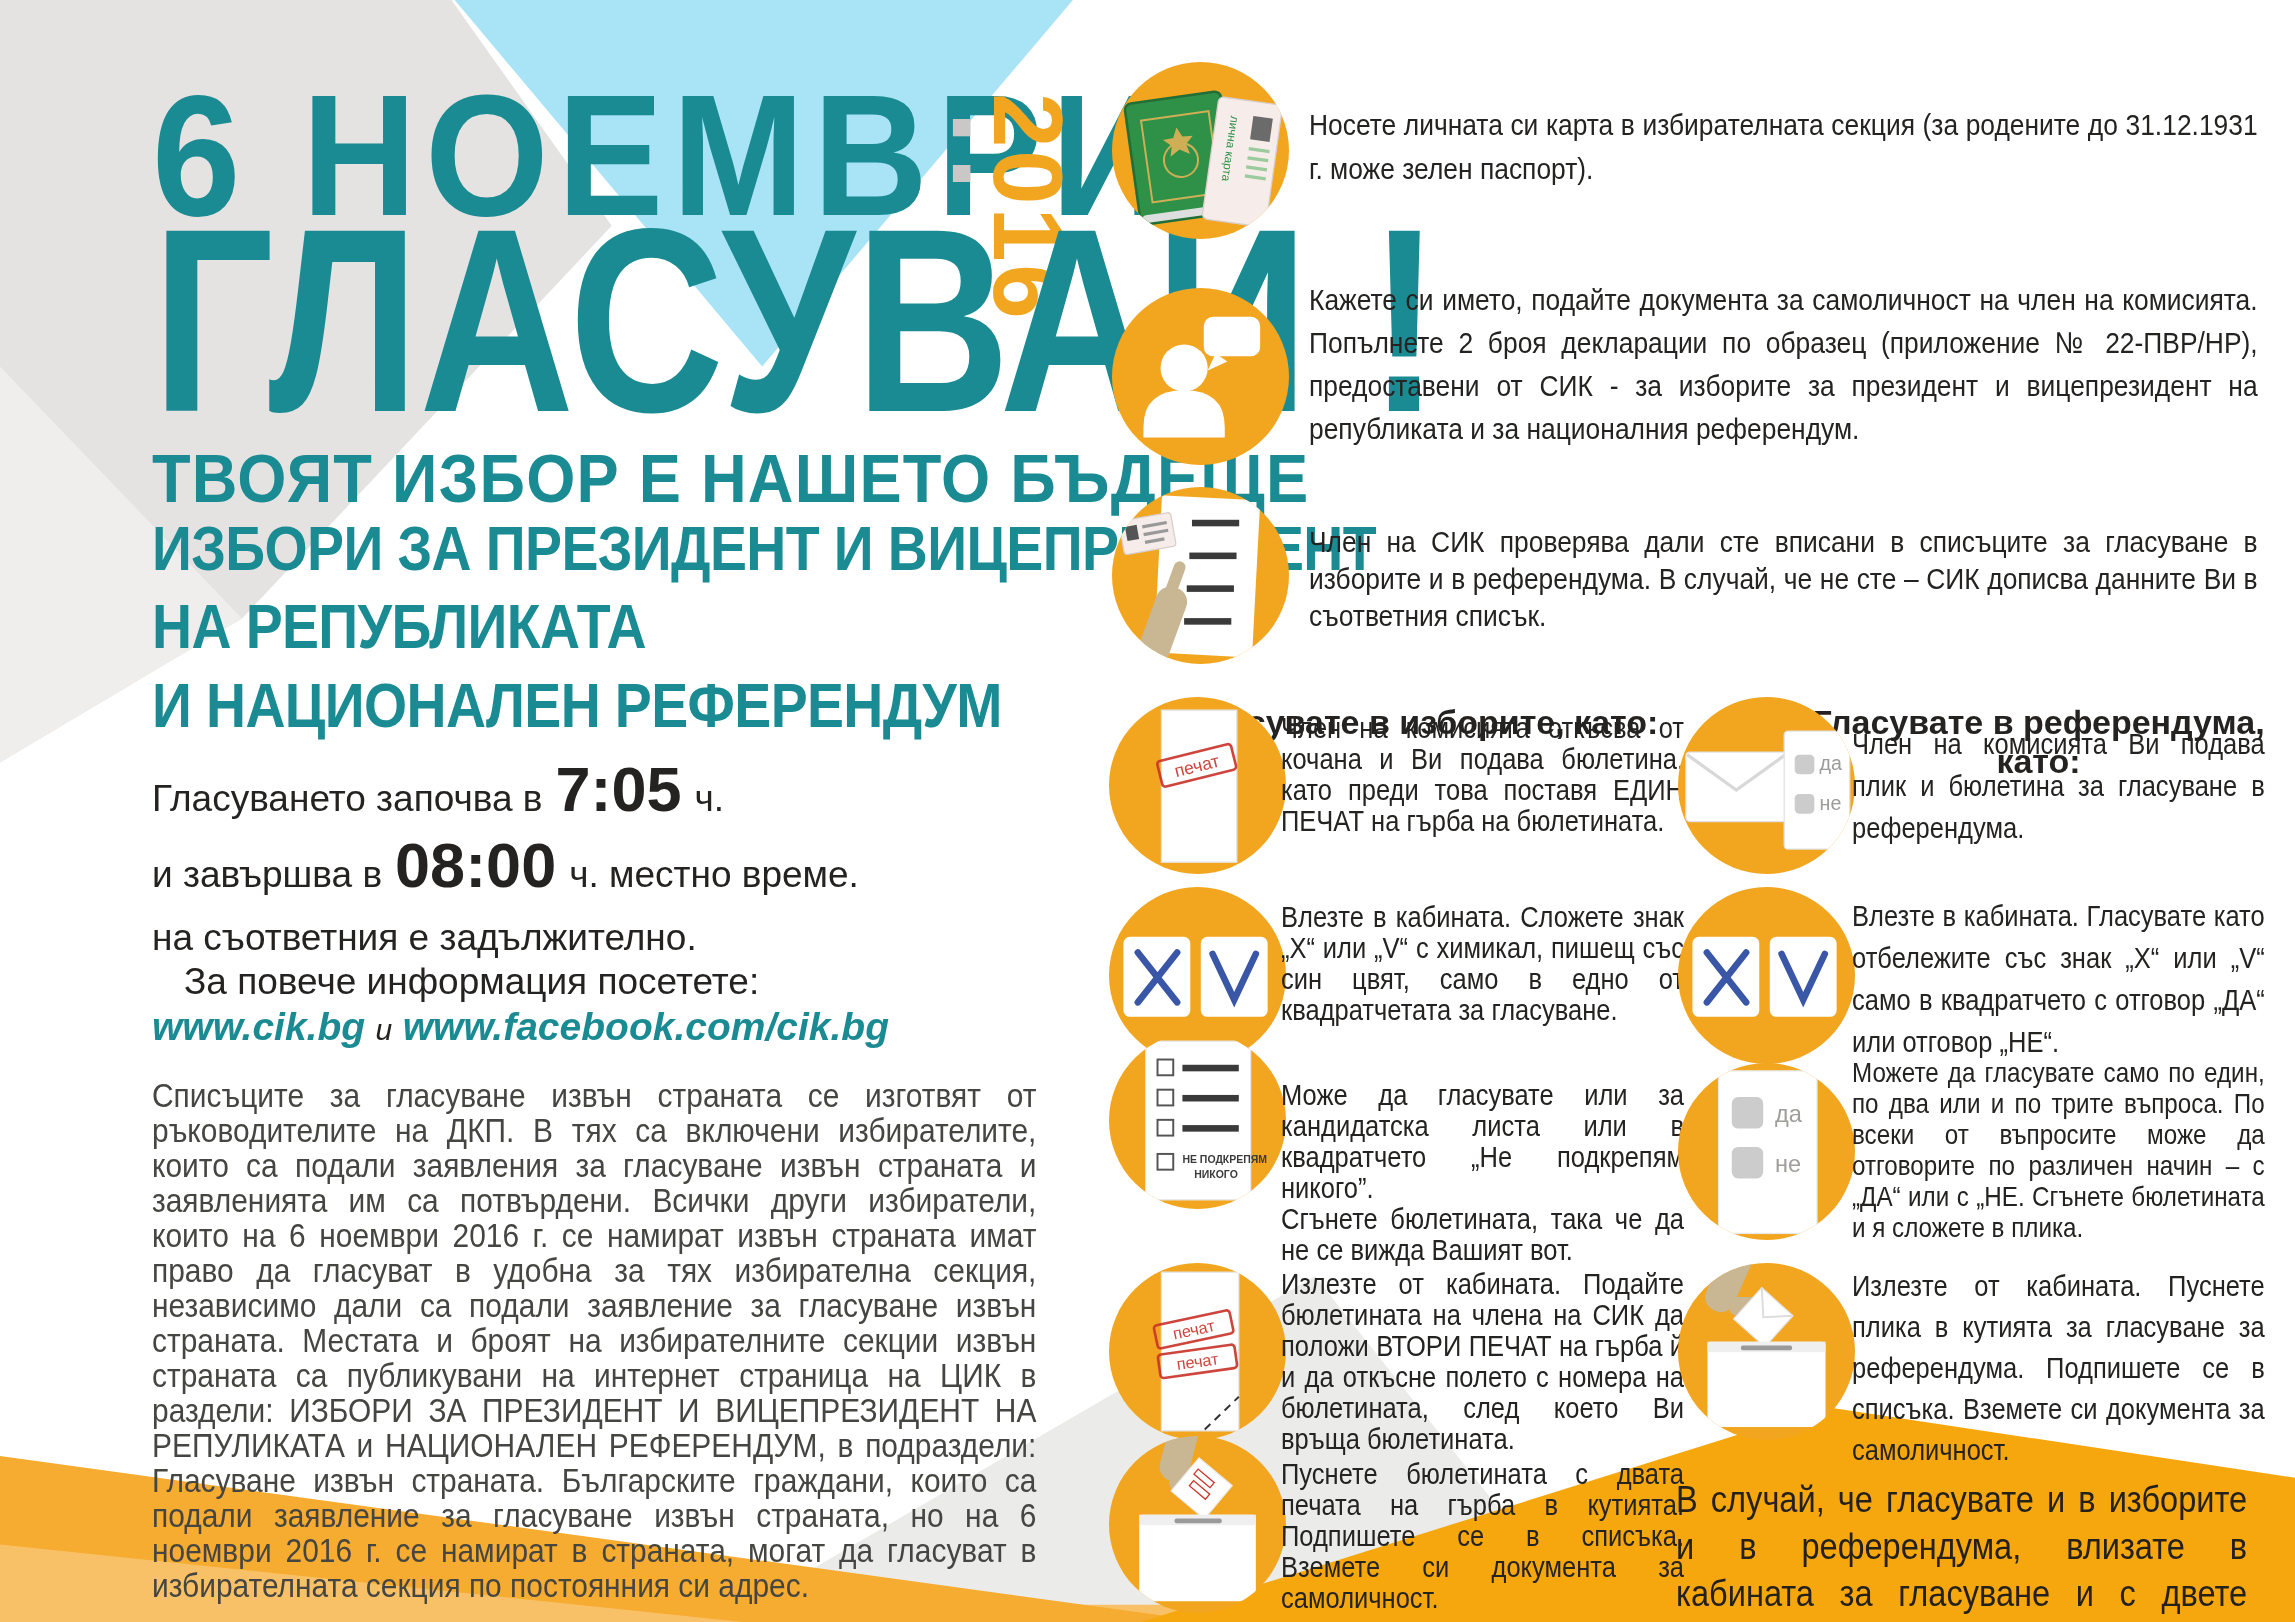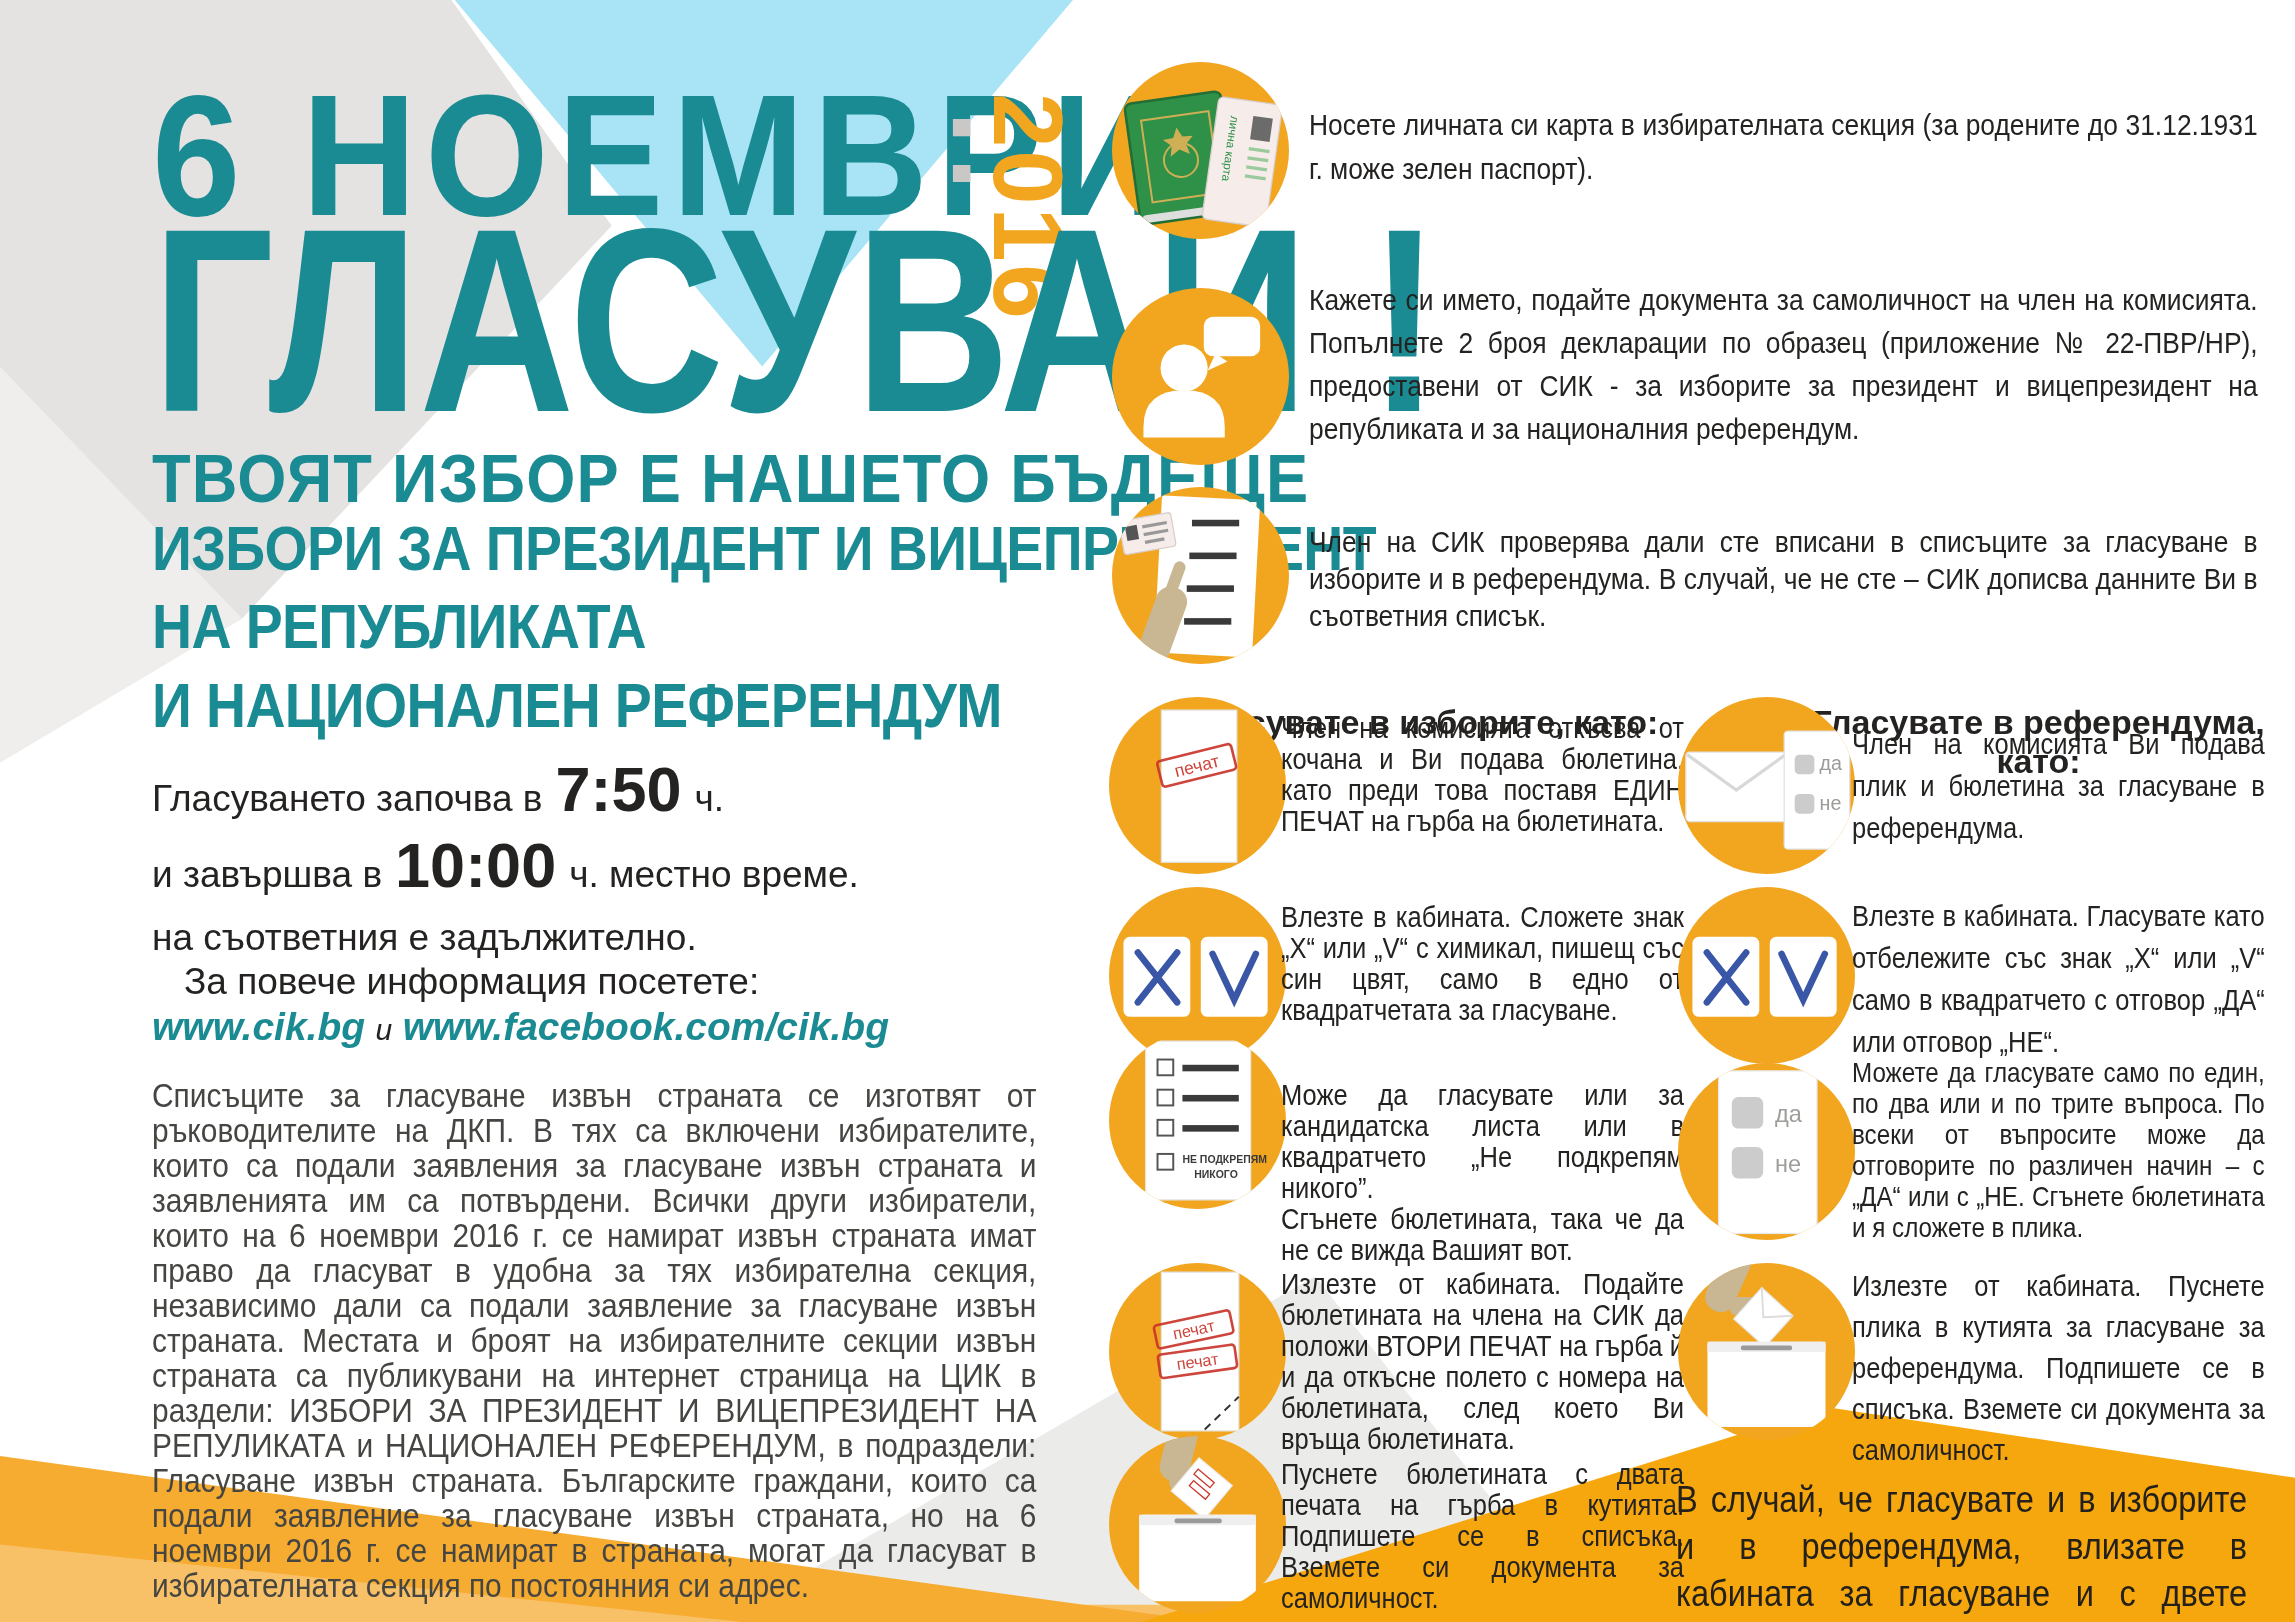--- a/index.html
+++ b/index.html
@@ -60,26 +60,26 @@
   <div class="date-colon">:</div>
   <div class="year-vertical">2016</div>
   <div class="headline">ГЛАСУВАЙ !</div>
   <div class="tagline">ТВОЯТ ИЗБОР Е НАШЕТО БЪДЕЩЕ</div>
   <div class="title-line" style="top:517px;">ИЗБОРИ ЗА ПРЕЗИДЕНТ И ВИЦЕПРЕЗИДЕНТ</div>
   <div class="title-line" style="top:595px;">НА РЕПУБЛИКАТА</div>
   <div class="title-line" style="top:674px;">И НАЦИОНАЛЕН РЕФЕРЕНДУМ</div>
 
   <div class="hrow" style="top:753px;">
     <span class="h-normal">Гласуването започва в</span>
-    <span class="h-time">7:50</span>
+    <span class="h-time">7:05</span>
     <span class="h-normal">ч.</span>
   </div>
   <div class="hrow" style="top:813px;margin-top:16px;">
     <span class="h-normal">и завършва в</span>
-    <span class="h-time">10:00</span>
+    <span class="h-time">08:00</span>
     <span class="h-normal">ч. местно време.</span>
   </div>
   <div class="hrow" style="top:917px;">
     <span class="h-normal">на съответния е </span><span class="h-bold">задължително</span><span class="h-normal">.</span>
   </div>
   <div class="hrow" style="top:961px;margin-left:32px;">
     <span class="h-normal">За повече информация посетете:</span>
   </div>
   <div class="hrow" style="top:1005px;font-style:italic;">
     <span class="h-url">www.cik.bg</span>

